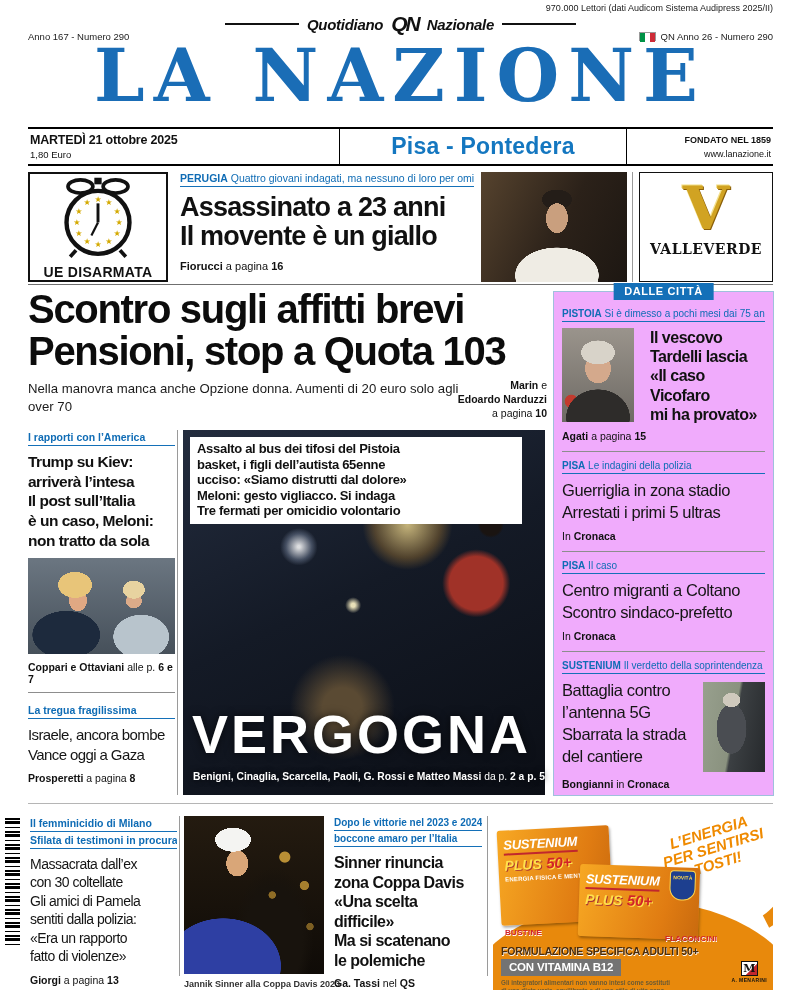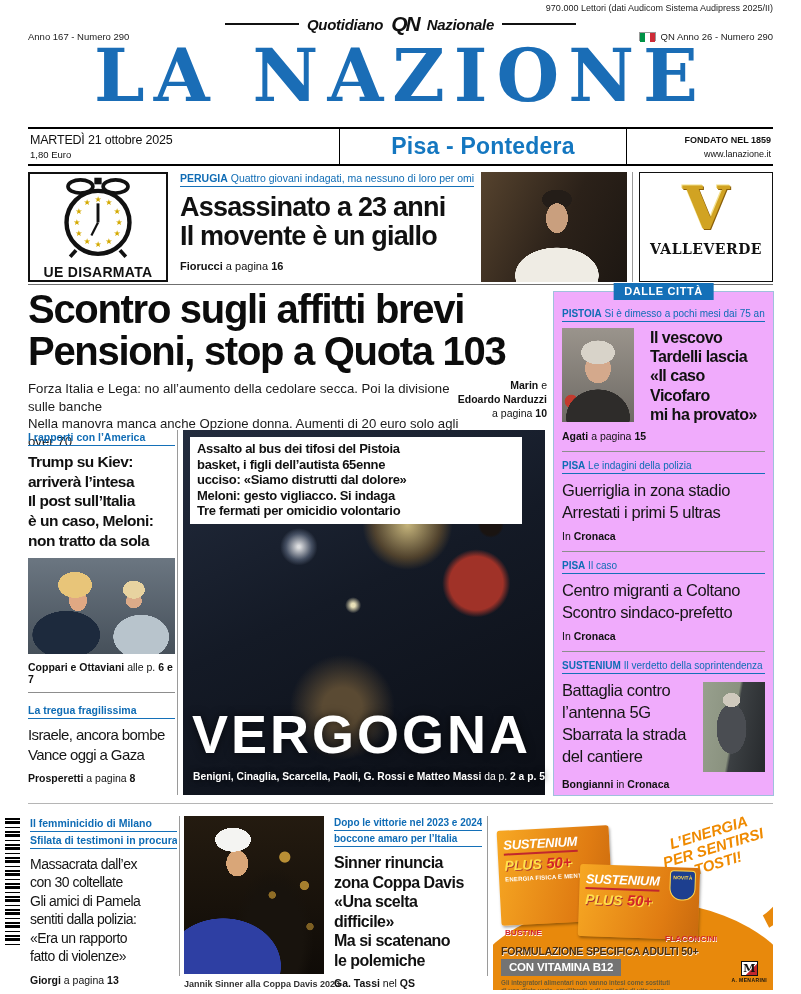--- a/index.html
+++ b/index.html
@@ -19,21 +19,21 @@
   [data-name="italy-flag-icon"] { display:inline-flex; height:9px; border:0.5px solid #999; }
   [data-name="italy-flag-icon"] i { width:5px; height:9px; display:block; }
   [data-name="masthead"] { position:absolute; top:38px; left:0; right:0; text-align:center;
     font-family:"DejaVu Serif", serif; font-weight:bold; font-size:72px; line-height:1.05;
     color:#1a6db6; letter-spacing:9px; white-space:nowrap; }
 
   
   [data-name="date-bar"] { position:absolute; top:127px; left:28px; width:745px; height:39px;
     border-top:2px solid #000; border-bottom:2px solid #000; display:flex; }
   .db-cell1 { width:312px; border-right:1.5px solid #000; padding:4px 0 0 2px; }
-  [data-name="issue-date"] { font-size:12.5px; font-weight:400; letter-spacing:-0.2px; }
+  [data-name="issue-date"] { font-size:12.5px; font-weight:700; letter-spacing:-0.2px; }
   [data-name="issue-price"] { font-size:9.5px; margin-top:2px; }
   .db-cell2 { width:287px; border-right:1.5px solid #000; display:flex; align-items:center; justify-content:center; }
   [data-name="edition-title"] { font-size:23px; font-weight:900; color:#1477c0; letter-spacing:0.2px; }
   .db-cell3 { flex:1; text-align:right; padding:5px 2px 0 0; font-size:9px; line-height:1.5; }
   [data-name="founded-label"] { font-weight:bold; }
 
   
   .kicker-line { font-size:10.5px; color:#0f6cb5; border-bottom:1.5px solid #1470b8;
     padding-bottom:2px; white-space:nowrap; overflow:hidden; }
   .kicker-line + .kicker-line { margin-top:2px; }
@@ -283,21 +283,20 @@
     <div data-name="valleverde-wordmark">VALLEVERDE</div>
   </div>
 
   <div class="hrule" style="top:284px;" data-name="divider-line"></div>
 
   <div data-name="main-headline">
     <div data-name="headline-line">Scontro sugli affitti brevi</div>
     <div data-name="headline-line">Pensioni, stop a Quota 103</div>
   </div>
   <div data-name="main-standfirst">
-    <div data-name="standfirst-line">Forza Italia e Lega: no all’aumento della cedolare secca. Poi la divisione sulle banche</div>
     <div data-name="standfirst-line">Nella manovra manca anche Opzione donna. Aumenti di 20 euro solo agli over 70</div>
   </div>
   <div data-name="main-byline">
     <div data-name="byline-line"><b data-name="byline-author">Marin</b><span data-name="byline-mid"> e</span></div>
     <div data-name="byline-line"><b data-name="byline-author">Edoardo Narduzzi</b></div>
     <div data-name="byline-line"><span data-name="byline-mid">a pagina </span><b data-name="byline-page">10</b></div>
   </div>
 
   <div class="leftcol abs" data-name="article-trump-meloni">
     <div class="kicker-line" data-name="kicker"><b data-name="kicker-text">I rapporti con l’America</b></div>

